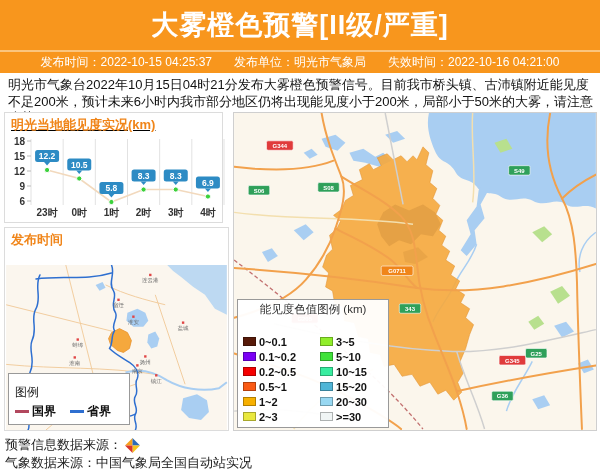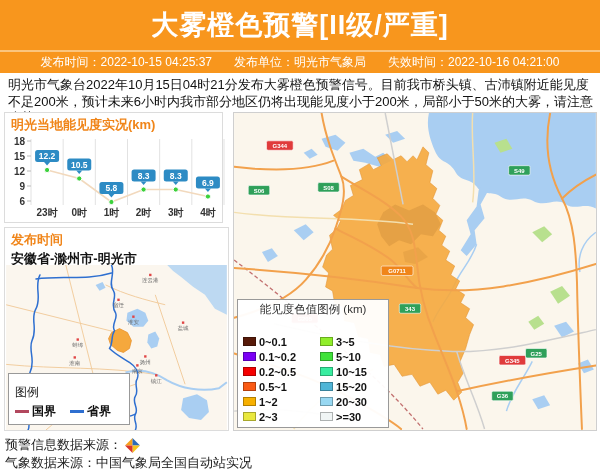--- a/index.html
+++ b/index.html
@@ -6,21 +6,21 @@
   body{width:600px;height:471px;position:relative;overflow:hidden;background:#fff;
        font-family:"Liberation Sans","DejaVu Sans",sans-serif;}
   .banner{position:absolute;left:0;top:0;width:600px;height:50px;background:#F8961D;
           display:flex;align-items:center;justify-content:center;}
   .banner h1{margin:0;color:#fff;font-size:27px;font-weight:bold;letter-spacing:1px;}
   .divider{position:absolute;left:0;top:50px;width:600px;height:2px;background:#FBC57E;}
   .infobar{position:absolute;left:0;top:52px;width:600px;height:21px;background:#F8961D;
            color:#fff;font-size:12px;display:flex;align-items:center;justify-content:center;gap:22px;}
   .warning{position:absolute;left:8px;top:77px;width:586px;font-size:13px;line-height:16.5px;color:#111;}
   .panel{position:absolute;background:#fff;border:1px solid #DCDCDC;box-sizing:border-box;}
-  #chart-panel{left:4px;top:112px;width:219px;height:111px;}
+  #chart-panel{left:4px;top:112px;width:219px;height:111px;text-decoration:underline;}
   #loc-panel{left:4px;top:227px;width:225px;height:204px;}
   #map-panel{left:233px;top:112px;width:364px;height:319px;border:1px solid #CFCFCF;box-sizing:border-box;overflow:hidden;}
   .panel-title{color:#F08519;font-weight:bold;font-size:13px;padding:3px 6px 0 6px;}
   .region-path{font-size:13px;font-weight:bold;color:#111;padding:1px 6px 2px 6px;}
   #chart-wrap{position:absolute;left:0;top:18px;width:223px;height:92px;}
   #mini-map-wrap{position:absolute;left:0;top:37px;width:223px;height:165px;}
   #mini-legend{position:absolute;left:3px;bottom:5px;width:108px;background:#fff;
                border:1px solid #999;padding:10px 6px 4px 6px;}
   #mini-legend .t{font-size:12px;color:#222;}
   #mini-legend .rows{display:flex;gap:14px;margin-top:2px;}
@@ -102,21 +102,20 @@
         <circle cx="202.91666666666666" cy="65.5" r="2.6" fill="#3BD13B" stroke="#fff" stroke-width="1"></circle>
         <rect x="190.91666666666666" y="45.5" width="24" height="12" rx="2.5" fill="#2D8BC4"></rect>
         <polygon points="199.91666666666666,57.5 205.91666666666666,57.5 202.91666666666666,61" fill="#2D8BC4"></polygon>
         <text x="202.91666666666666" y="54.5" text-anchor="middle" font-size="8.5" font-weight="bold" fill="#fff">6.9</text>
       </svg>
     </div>
 </div>
 
 <div class="panel" id="loc-panel">
   <div class="panel-title">发布时间</div>
-  <div class="region-path">安徽省-滁州市-明光市</div>
   <div id="mini-map-wrap">
       <svg width="223" height="165" viewBox="0 0 222 166">
         <rect x="0" y="0" width="222" height="166" fill="#FBF6EE"></rect>
         <polygon points="162,0 222,0 222,50 210,44 200,30 188,22 176,12 168,6" fill="#BDD9F2"></polygon>
         <polygon points="122,48 132,44 140,48 143,56 138,62 128,62 121,56" fill="#A9CEF2"></polygon>
         <polygon points="143,70 150,67 154,74 152,82 146,84 142,78" fill="#A9CEF2"></polygon>
         <polygon points="178,134 192,130 202,136 204,148 196,156 184,154 176,146" fill="#A9CEF2"></polygon>
         <polygon points="90,20 97,17 100,23 94,26" fill="#A9CEF2"></polygon>
         <path d="M0,40 C40,50 80,60 120,70" fill="none" stroke="#F0C896" stroke-width="0.9"></path>
         <path d="M60,0 C70,40 80,80 90,120" fill="none" stroke="#F0C896" stroke-width="0.9"></path>

